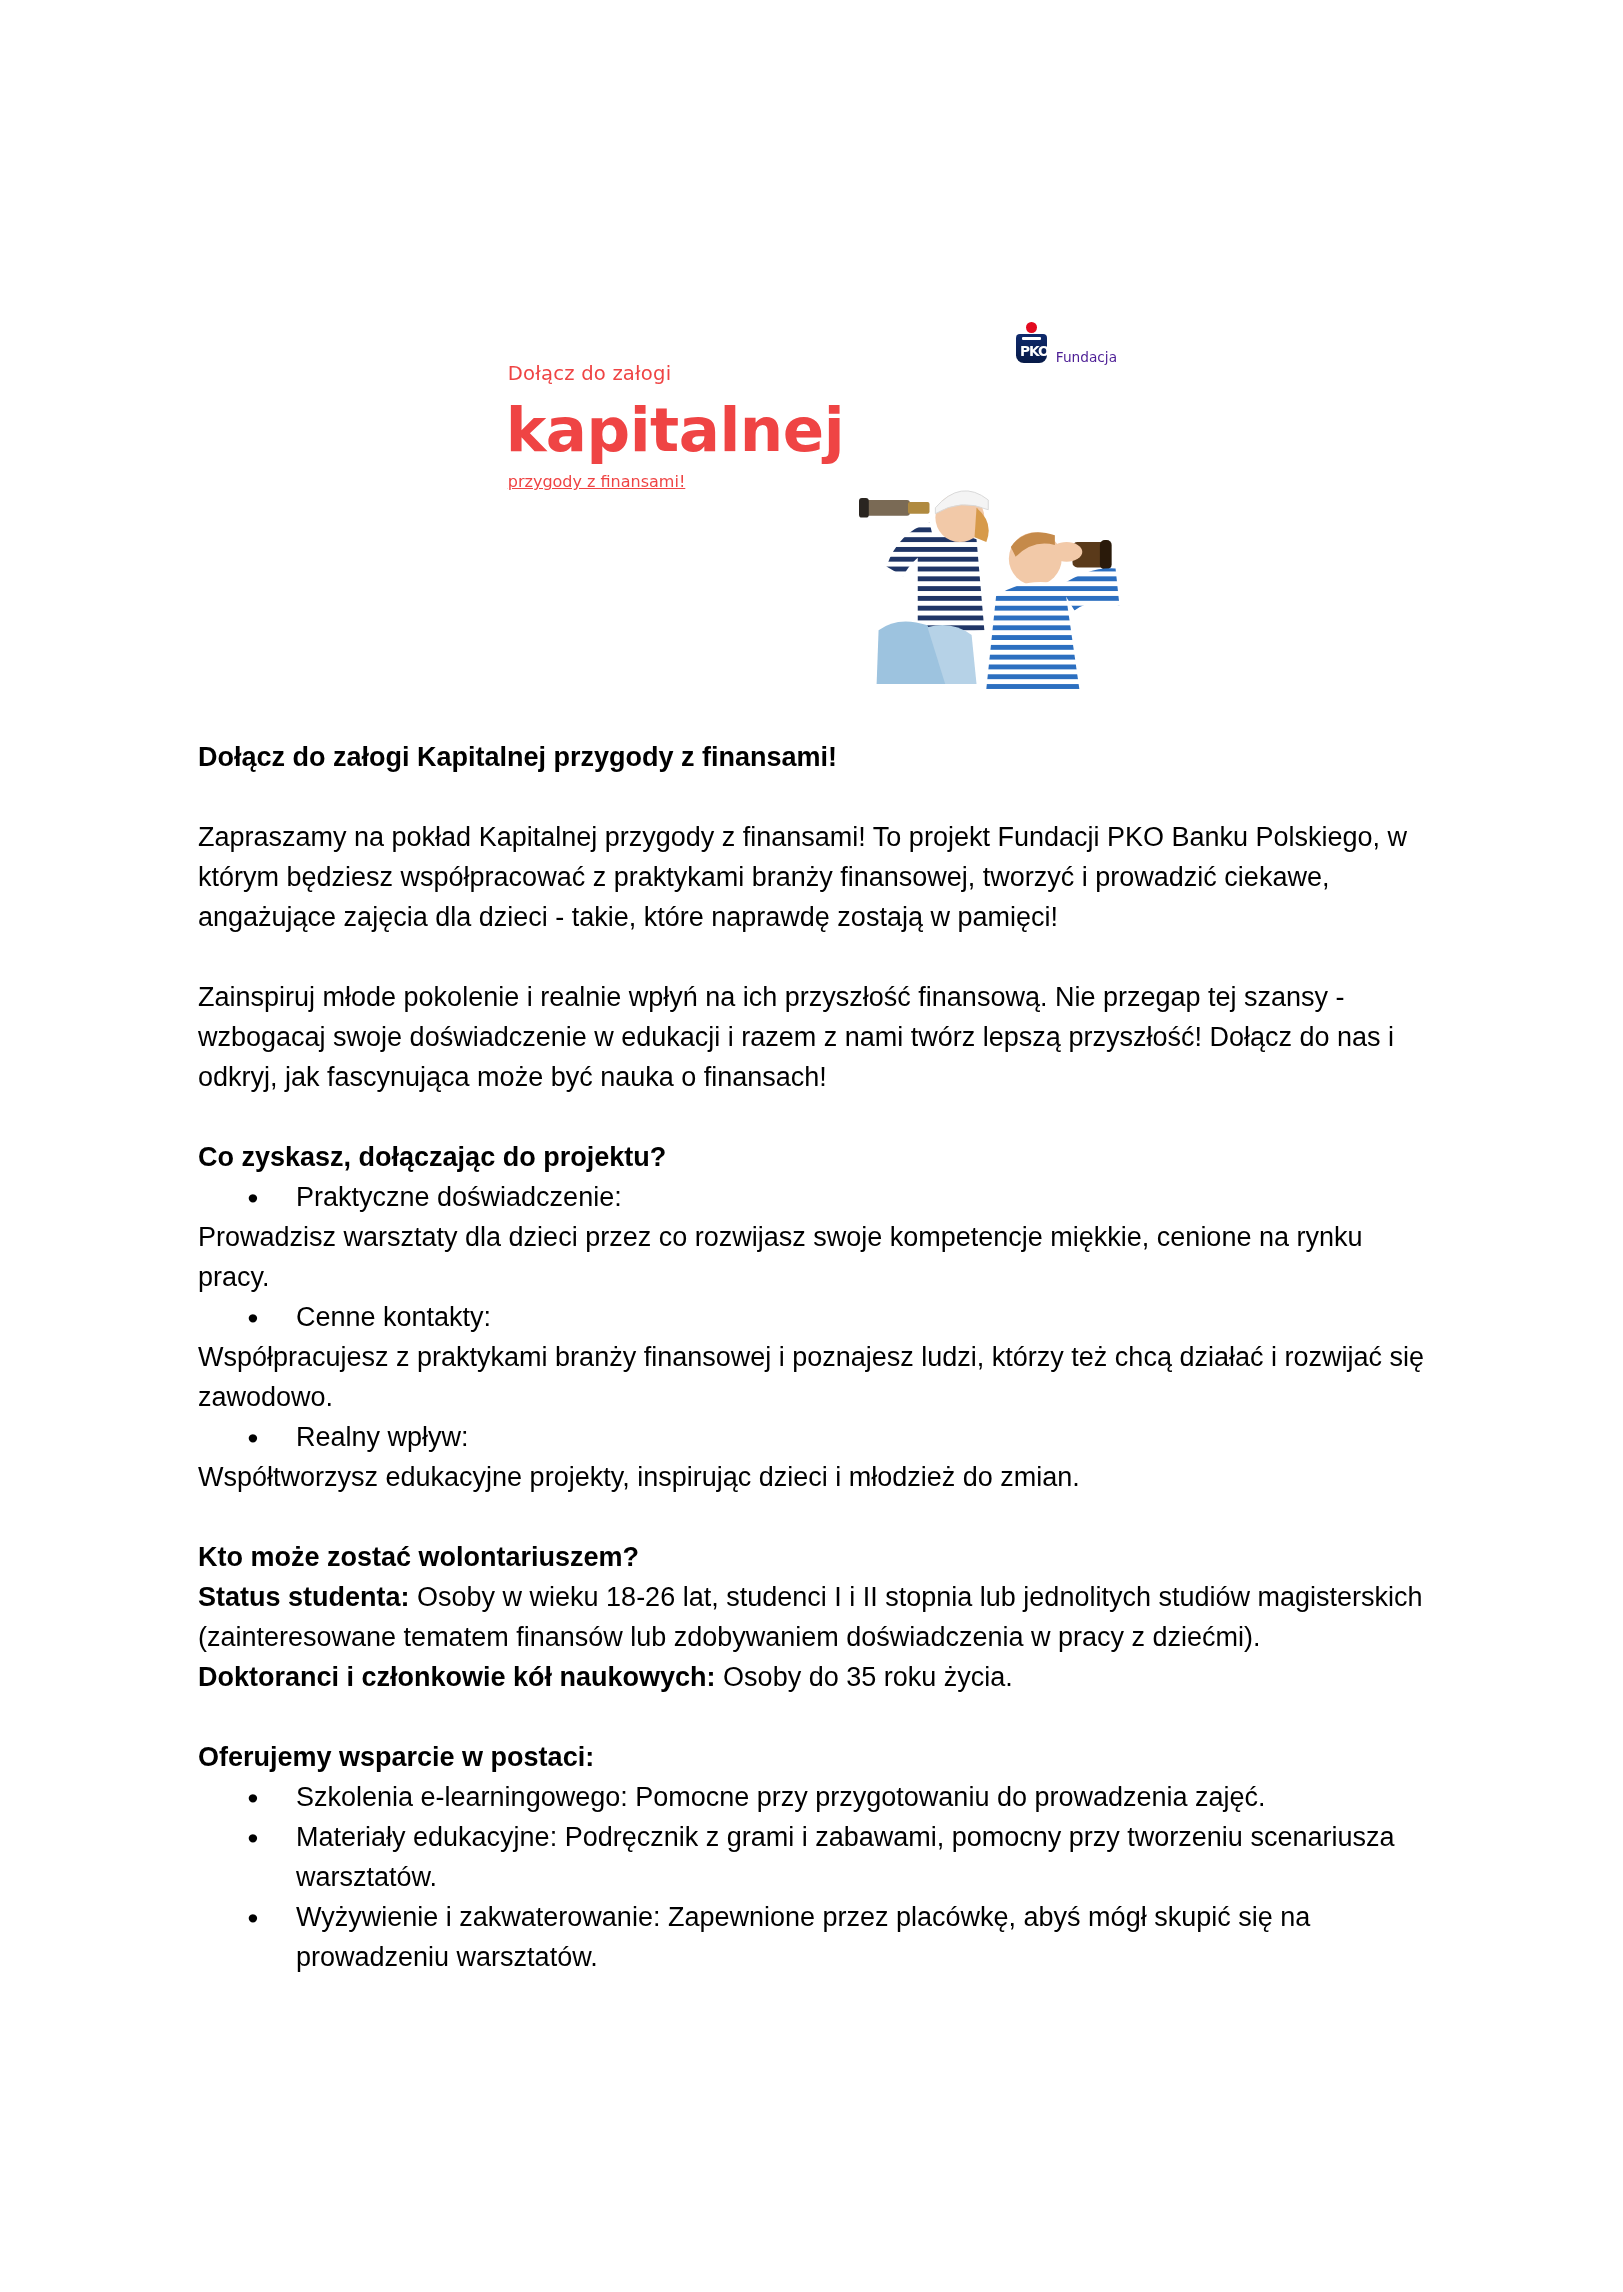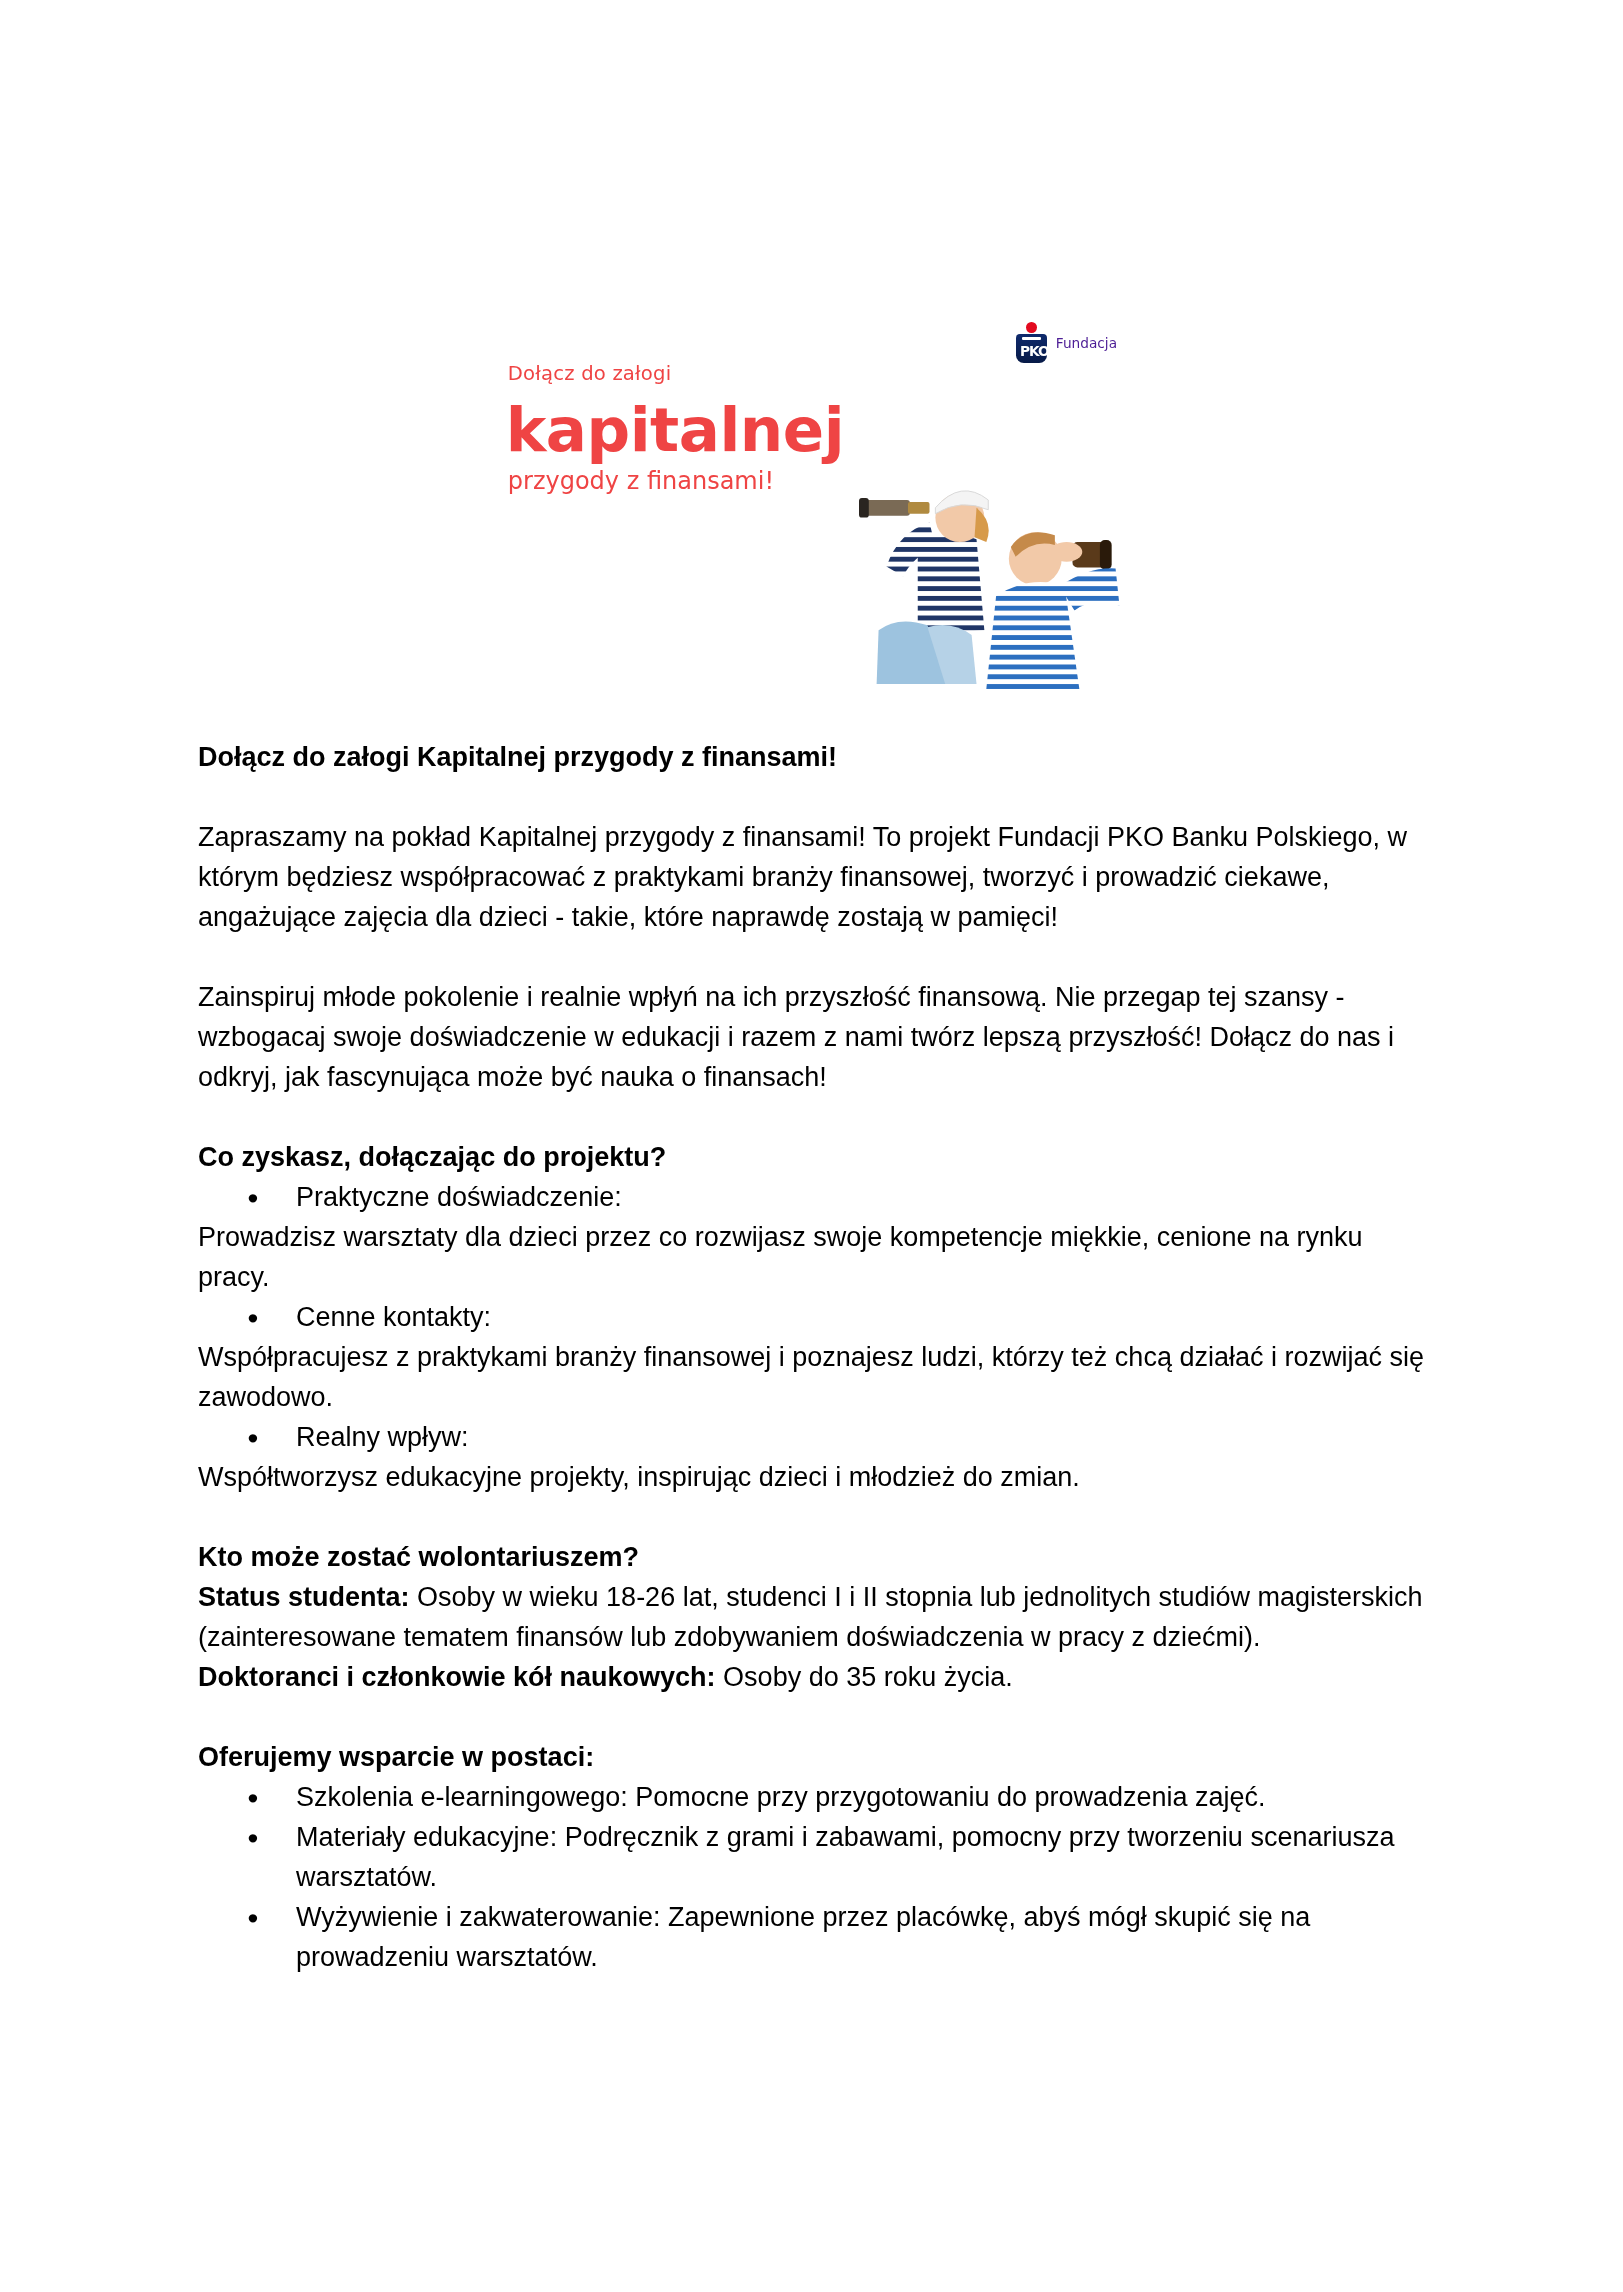--- a/index.html
+++ b/index.html
@@ -3,23 +3,23 @@
   <meta charset="utf-8">
   <style>
     html, body { margin: 0; padding: 0; background: #ffffff; }
     body { width: 1623px; height: 2293px; position: relative; overflow: hidden; font-family: "Liberation Sans", sans-serif; color: #000; }
 
     
     .banner { position: absolute; left: 496px; top: 312px; width: 647px; height: 377px; background: #ffffff; }
     .banner-text { position: absolute; left: 11.8px; top: 49px; color: #ef4444; font-family: "DejaVu Sans", sans-serif; }
     .banner-pre { font-size: 19.6px; letter-spacing: 0.2px; margin: 0; line-height: 25.5px; }
     .banner-main { font-size: 61px; font-weight: bold; margin: 8px 0 0 -2px; line-height: 69px; letter-spacing: -0.5px; }
-    .banner-post { font-size: 24px; margin: 5.9px 0 0 0; line-height: 25.5px; }
+    .banner-post { font-size: 16px; margin: 5.9px 0 0 0; line-height: 25.5px; text-decoration: underline; }
 
-    .pko-logo { position: absolute; left: 519px; top: 9.8px; display: flex; align-items: center; }
+    .pko-logo { position: absolute; left: 519px; top: 9.8px; display: flex; align-items: flex-end; }
     .pko-mark { width: 33px; height: 43px; position: relative; }
     .pko-dot { position: absolute; left: 10.8px; top: 0; width: 10.8px; height: 10.8px; border-radius: 50%; background: #e30a1f; }
     .pko-body { position: absolute; left: 1px; top: 11.8px; width: 31px; height: 29px; border-radius: 3.9px 3.9px 7.8px 7.8px; background: linear-gradient(#0f2a6d, #071a47); }
     .pko-slot { position: absolute; left: 5.9px; top: 3.9px; width: 19.6px; height: 2.9px; background: #fff; border-radius: 1px; }
     .pko-letters { position: absolute; left: 3.9px; top: 9.8px; font-size: 13.7px; color: #fff; font-weight: bold; letter-spacing: -1px; font-family: "DejaVu Sans", sans-serif; }
     .pko-label { margin-left: 7.8px; font-size: 13.7px; color: #4c1d95; font-family: "DejaVu Sans", sans-serif; }
 
     .kids { position: absolute; left: 363px; top: 137px; width: 284px; height: 240px; }
 
     

